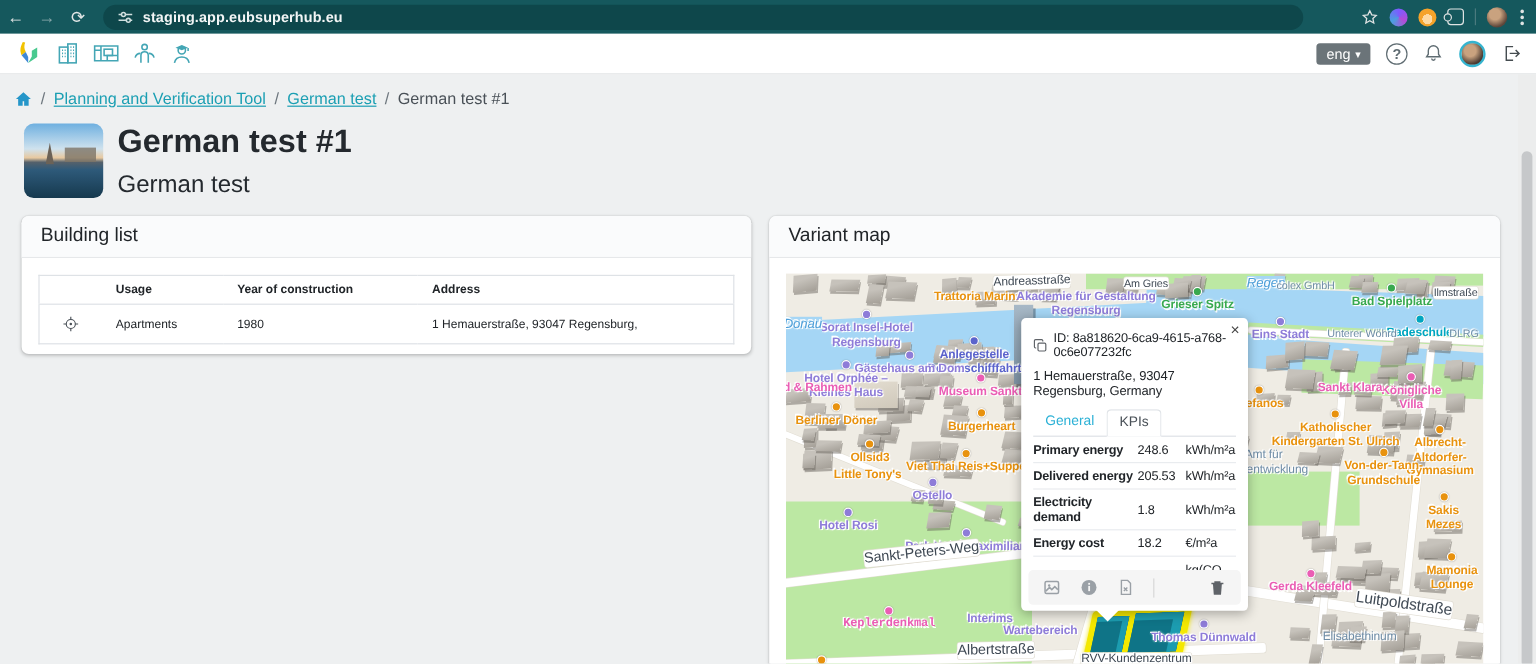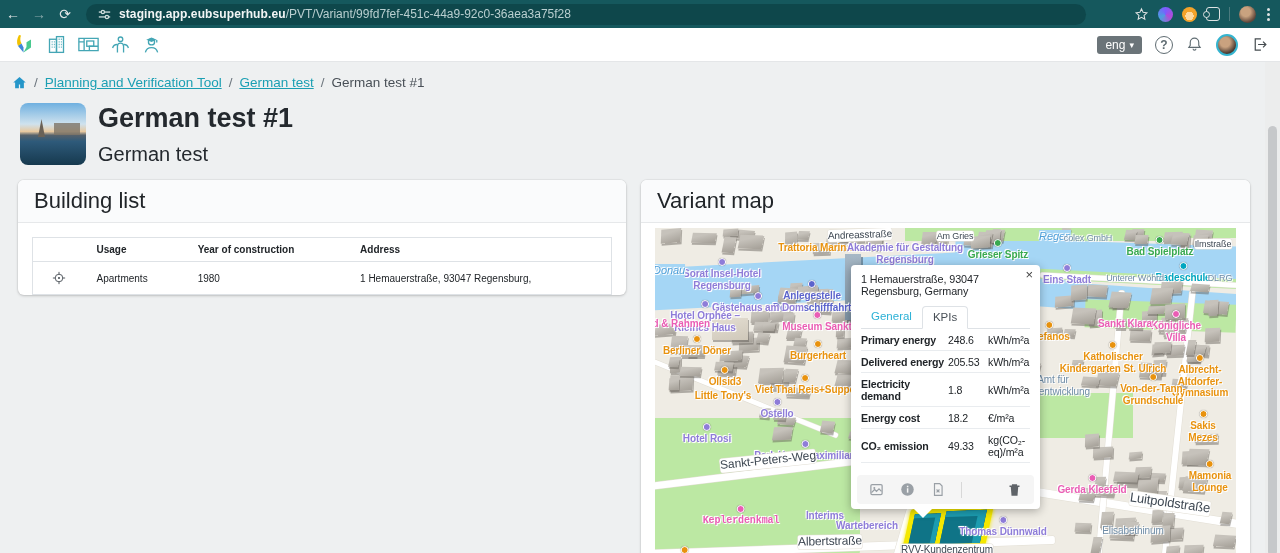--- a/index.html
+++ b/index.html
@@ -52,21 +52,21 @@
   .thumb::before { content:""; position:absolute; left:18px; top:16px; width:7px; height:18px;
     background:#6b6257; clip-path:polygon(50% 0,100% 100%,0 100%); }
   .thumb::after { content:""; position:absolute; left:34px; top:20px; width:26px; height:12px; background:#7d7467; opacity:.8; }
   .page-title { font-size:27px; font-weight:700; color:#24292e; line-height:1.15; }
   .page-subtitle { font-size:20px; font-weight:500; color:#24292e; margin-top:9px; }
 
   
   .panel { position:absolute; background:#fff; border-radius:6px;
     box-shadow:0 1px 3px rgba(0,0,0,.18), 0 0 0 1px rgba(0,0,0,.03); }
   .panel-head { padding:8px 16px; border-bottom:1px solid #e6e8ea; background:#fafbfc;
-    border-radius:6px 6px 0 0; font-size:22px; font-weight:500; color:#212529; }
+    border-radius:6px 6px 0 0; font-size:16px; font-weight:500; color:#212529; }
   .panel-list { left:18px; top:180px; width:608px; height:115px; }
   .panel-map  { left:641px; top:180px; width:609px; height:560px; }
 
   .blist-body { padding:14px; }
   table.blist { width:100%; border-collapse:collapse; font-size:10px; color:#212529;
     border:1px solid #dee2e6; }
   table.blist th { text-align:left; font-weight:700; padding:6px 12px; border-bottom:1px solid #dee2e6; }
   table.blist td { padding:9px 12px; }
   th.col-ic, td.col-ic { width:52px; text-align:center; }
   .crosshair { color:#495057; display:inline-flex; vertical-align:middle; cursor:pointer; }
@@ -141,21 +141,20 @@
   <div class="url-pill">
     <svg width="13" height="13" viewBox="0 0 16 16" style="margin-right:8px">
       <g stroke="#cfdede" stroke-width="1.6" fill="none">
         <line x1="1" y1="5" x2="15" y2="5"></line>
           <circle cx="6" cy="5" r="2" fill="#0e474b"></circle>
         <line x1="1" y1="11" x2="15" y2="11"></line>
           <circle cx="11" cy="11" r="2" fill="#0e474b"></circle>
       </g>
     </svg>
     <span class="url-host">staging.app.eubsuperhub.eu</span>
-      <span class="url-path">/PVT/Variant/99fd7fef-451c-44a9-92c0-36aea3a75f28</span>
   </div>
   <div class="chrome-right">
     <svg width="15" height="15" viewBox="0 0 24 24">
       <path d="M12 3l2.6 5.6 6 .7-4.5 4.1 1.2 6-5.3-3-5.3 3 1.2-6L3.4 9.3l6-.7z" fill="none" stroke="#dfe3e3" stroke-width="1.7"></path>
     </svg>
     <span class="ext-dot ext-grad"></span>
     <span class="ext-dot ext-cat"></span>
     <span class="puzzle-ic"></span>
     <span class="vsep"></span>
     <span class="chrome-avatar"></span>
@@ -551,20 +550,27 @@
         <span class="poi purple" style="left: 212px; top: 292px; transform: translate(-50%, 0px);">Wartebereich</span>
         <span class="poi purple" style="left: 348px; top: 288px; transform: translate(-50%, 0px);"><i class="dot"></i>Thomas Dünnwald</span>
         <span class="poi gray" style="left: 478px; top: 297px; transform: translate(-50%, 0px);">Elisabethinum</span>
         <span class="poi street" style="left: 175px; top: 307px; font-size: 12px; transform: translate(-50%, 0px) rotate(-1deg);">Albertstraße</span>
         <span class="poi street" style="left: 292px; top: 316px; font-size: 10px; transform: translate(-50%, 0px);">RVV-Kundenzentrum</span>
         <span class="poi orange" style="left: 30px; top: 318px; transform: translate(-50%, 0px);"><i class="dot"></i>Milchschwammerl</span>
       </div>
 
     <div class="popup">
       <span class="popup-close">×</span>
+      <div class="popup-id">
+        <svg class="copy-ic" width="12" height="12" viewBox="0 0 24 24">
+          <rect x="8" y="8" width="13" height="13" rx="2" fill="none" stroke="currentColor" stroke-width="2"></rect>
+          <path d="M5 16H4a2 2 0 0 1-2-2V4a2 2 0 0 1 2-2h10a2 2 0 0 1 2 2v1" fill="none" stroke="currentColor" stroke-width="2"></path>
+        </svg>
+        <span>ID: 8a818620-6ca9-4615-a768-0c6e077232fc</span>
+      </div>
       <div class="popup-addr">1 Hemauerstraße, 93047 Regensburg, Germany</div>
       <div class="tabs">
         <span class="tab inactive">General</span>
         <span class="tab active">KPIs</span>
       </div>
       <div class="kpi-table">
           <div class="kpi-row">
             <span class="kpi-label">Primary energy</span>
             <span>248.6</span>
             <span>kWh/m²a</span>

